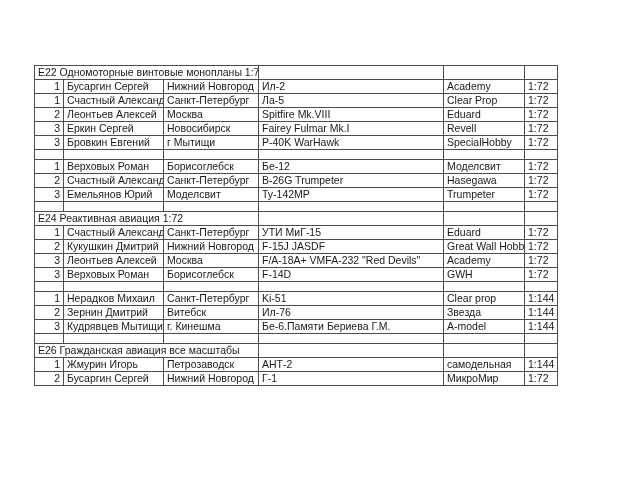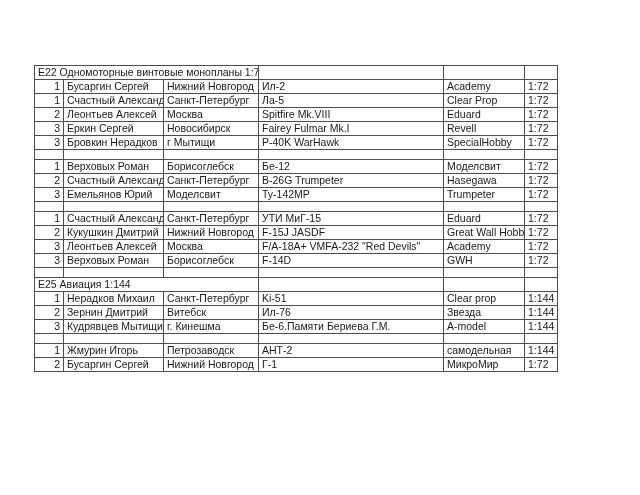--- a/index.html
+++ b/index.html
@@ -84,21 +84,21 @@
         <tr>
           <td class="place-cell">3</td>
           <td class="name-cell">Еркин Сергей</td>
           <td class="city-cell">Новосибирск</td>
           <td class="model-cell">Fairey Fulmar Mk.I</td>
           <td class="brand-cell">Revell</td>
           <td class="scale-cell">1:72</td>
         </tr>
         <tr>
           <td class="place-cell">3</td>
-          <td class="name-cell">Бровкин Нерадков</td>
+          <td class="name-cell">Бровкин Евгений</td>
           <td class="city-cell">г Мытищи</td>
           <td class="model-cell">P-40K WarHawk</td>
           <td class="brand-cell">SpecialHobby</td>
           <td class="scale-cell">1:72</td>
         </tr>
         <tr class="separator-row">
           <td></td>
           <td></td>
           <td></td>
           <td></td>
@@ -131,20 +131,26 @@
         </tr>
         <tr class="separator-row">
           <td></td>
           <td></td>
           <td></td>
           <td></td>
           <td></td>
           <td></td>
         </tr>
         <tr>
+          <td class="title-cell" colspan="3">E24 Реактивная авиация 1:72</td>
+          <td></td>
+          <td></td>
+          <td></td>
+        </tr>
+        <tr>
           <td class="place-cell">1</td>
           <td class="name-cell">Счастный Александр</td>
           <td class="city-cell">Санкт-Петербург</td>
           <td class="model-cell">УТИ МиГ-15</td>
           <td class="brand-cell">Eduard</td>
           <td class="scale-cell">1:72</td>
         </tr>
         <tr>
           <td class="place-cell">2</td>
           <td class="name-cell">Кукушкин Дмитрий</td>
@@ -171,26 +177,20 @@
         </tr>
         <tr class="separator-row">
           <td></td>
           <td></td>
           <td></td>
           <td></td>
           <td></td>
           <td></td>
         </tr>
         <tr>
-          <td class="title-cell" colspan="3">E25 Авиация 1:144</td>
-          <td></td>
-          <td></td>
-          <td></td>
-        </tr>
-        <tr>
           <td class="place-cell">1</td>
           <td class="name-cell">Нерадков Михаил</td>
           <td class="city-cell">Санкт-Петербург</td>
           <td class="model-cell">Ki-51</td>
           <td class="brand-cell">Clear prop</td>
           <td class="scale-cell">1:144</td>
         </tr>
         <tr>
           <td class="place-cell">2</td>
           <td class="name-cell">Зернин Дмитрий</td>
@@ -204,20 +204,26 @@
           <td class="name-cell">Кудрявцев Мытищи</td>
           <td class="city-cell">г. Кинешма</td>
           <td class="model-cell">Бе-6.Памяти Бериева Г.М.</td>
           <td class="brand-cell">A-model</td>
           <td class="scale-cell">1:144</td>
         </tr>
         <tr class="separator-row">
           <td></td>
           <td></td>
           <td></td>
+          <td></td>
+          <td></td>
+          <td></td>
+        </tr>
+        <tr>
+          <td class="title-cell" colspan="3">E26 Гражданская авиация все масштабы</td>
           <td></td>
           <td></td>
           <td></td>
         </tr>
         <tr>
           <td class="place-cell">1</td>
           <td class="name-cell">Жмурин Игорь</td>
           <td class="city-cell">Петрозаводск</td>
           <td class="model-cell">АНТ-2</td>
           <td class="brand-cell">самодельная</td>

